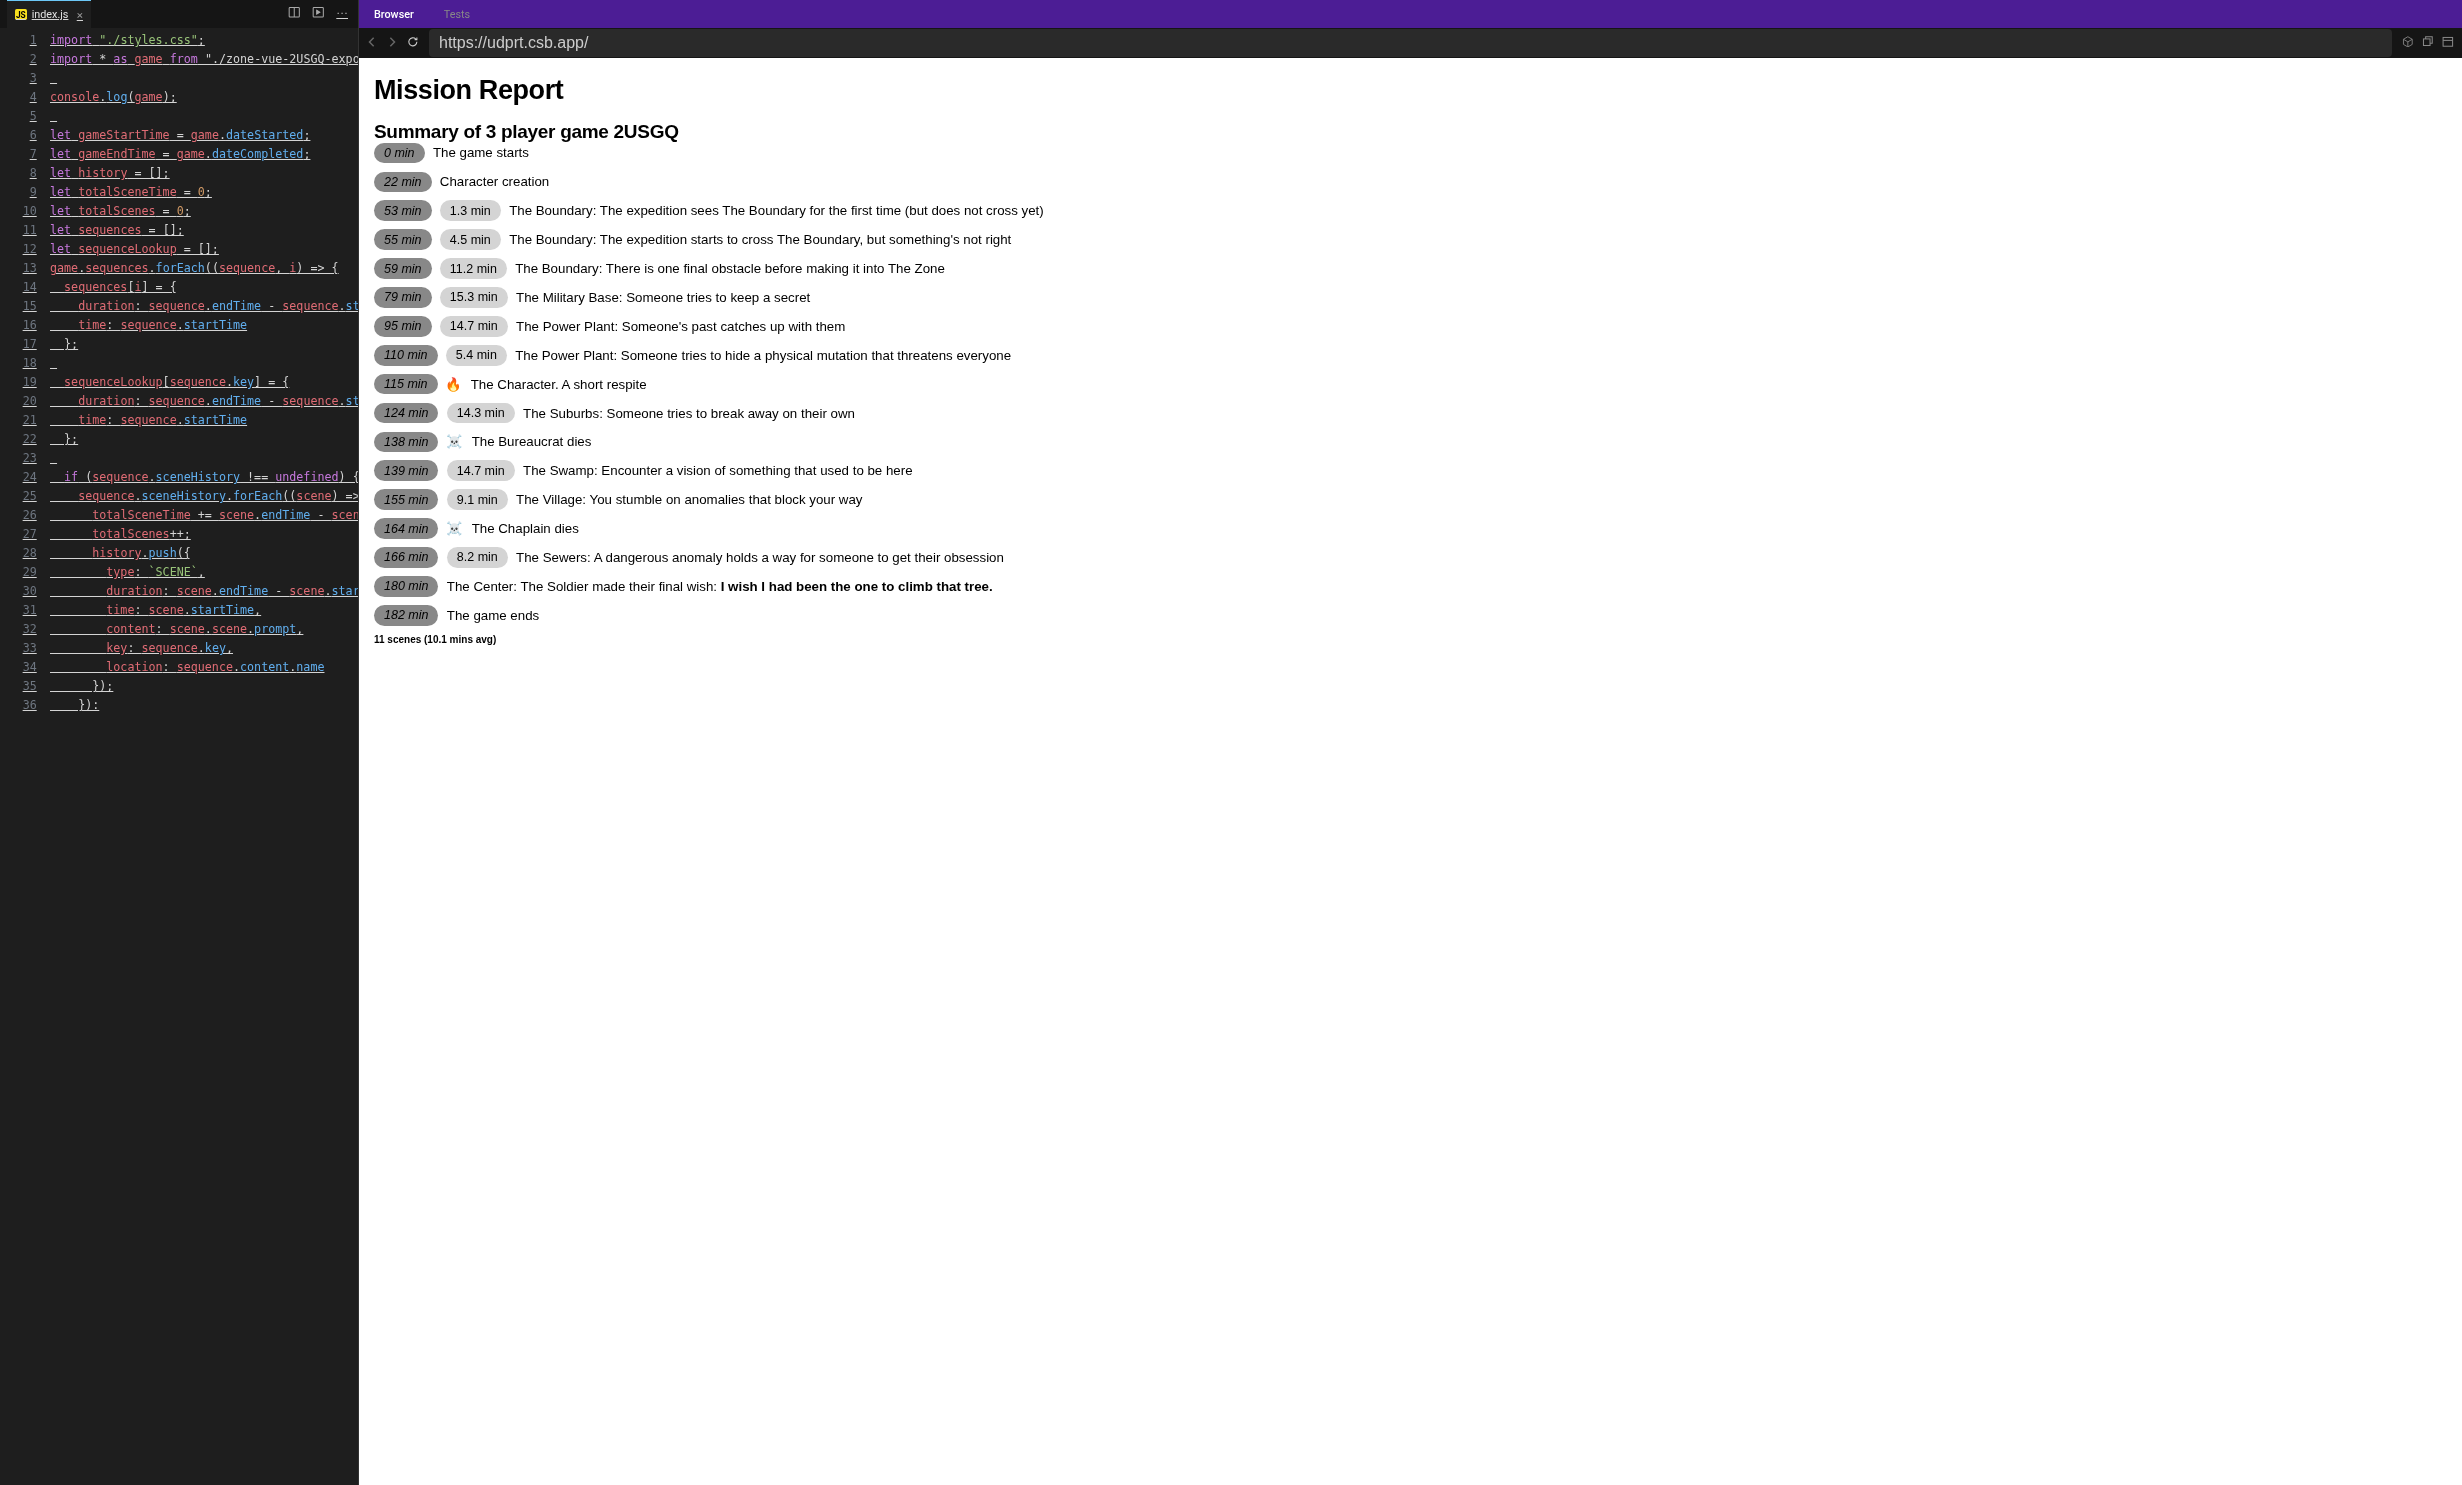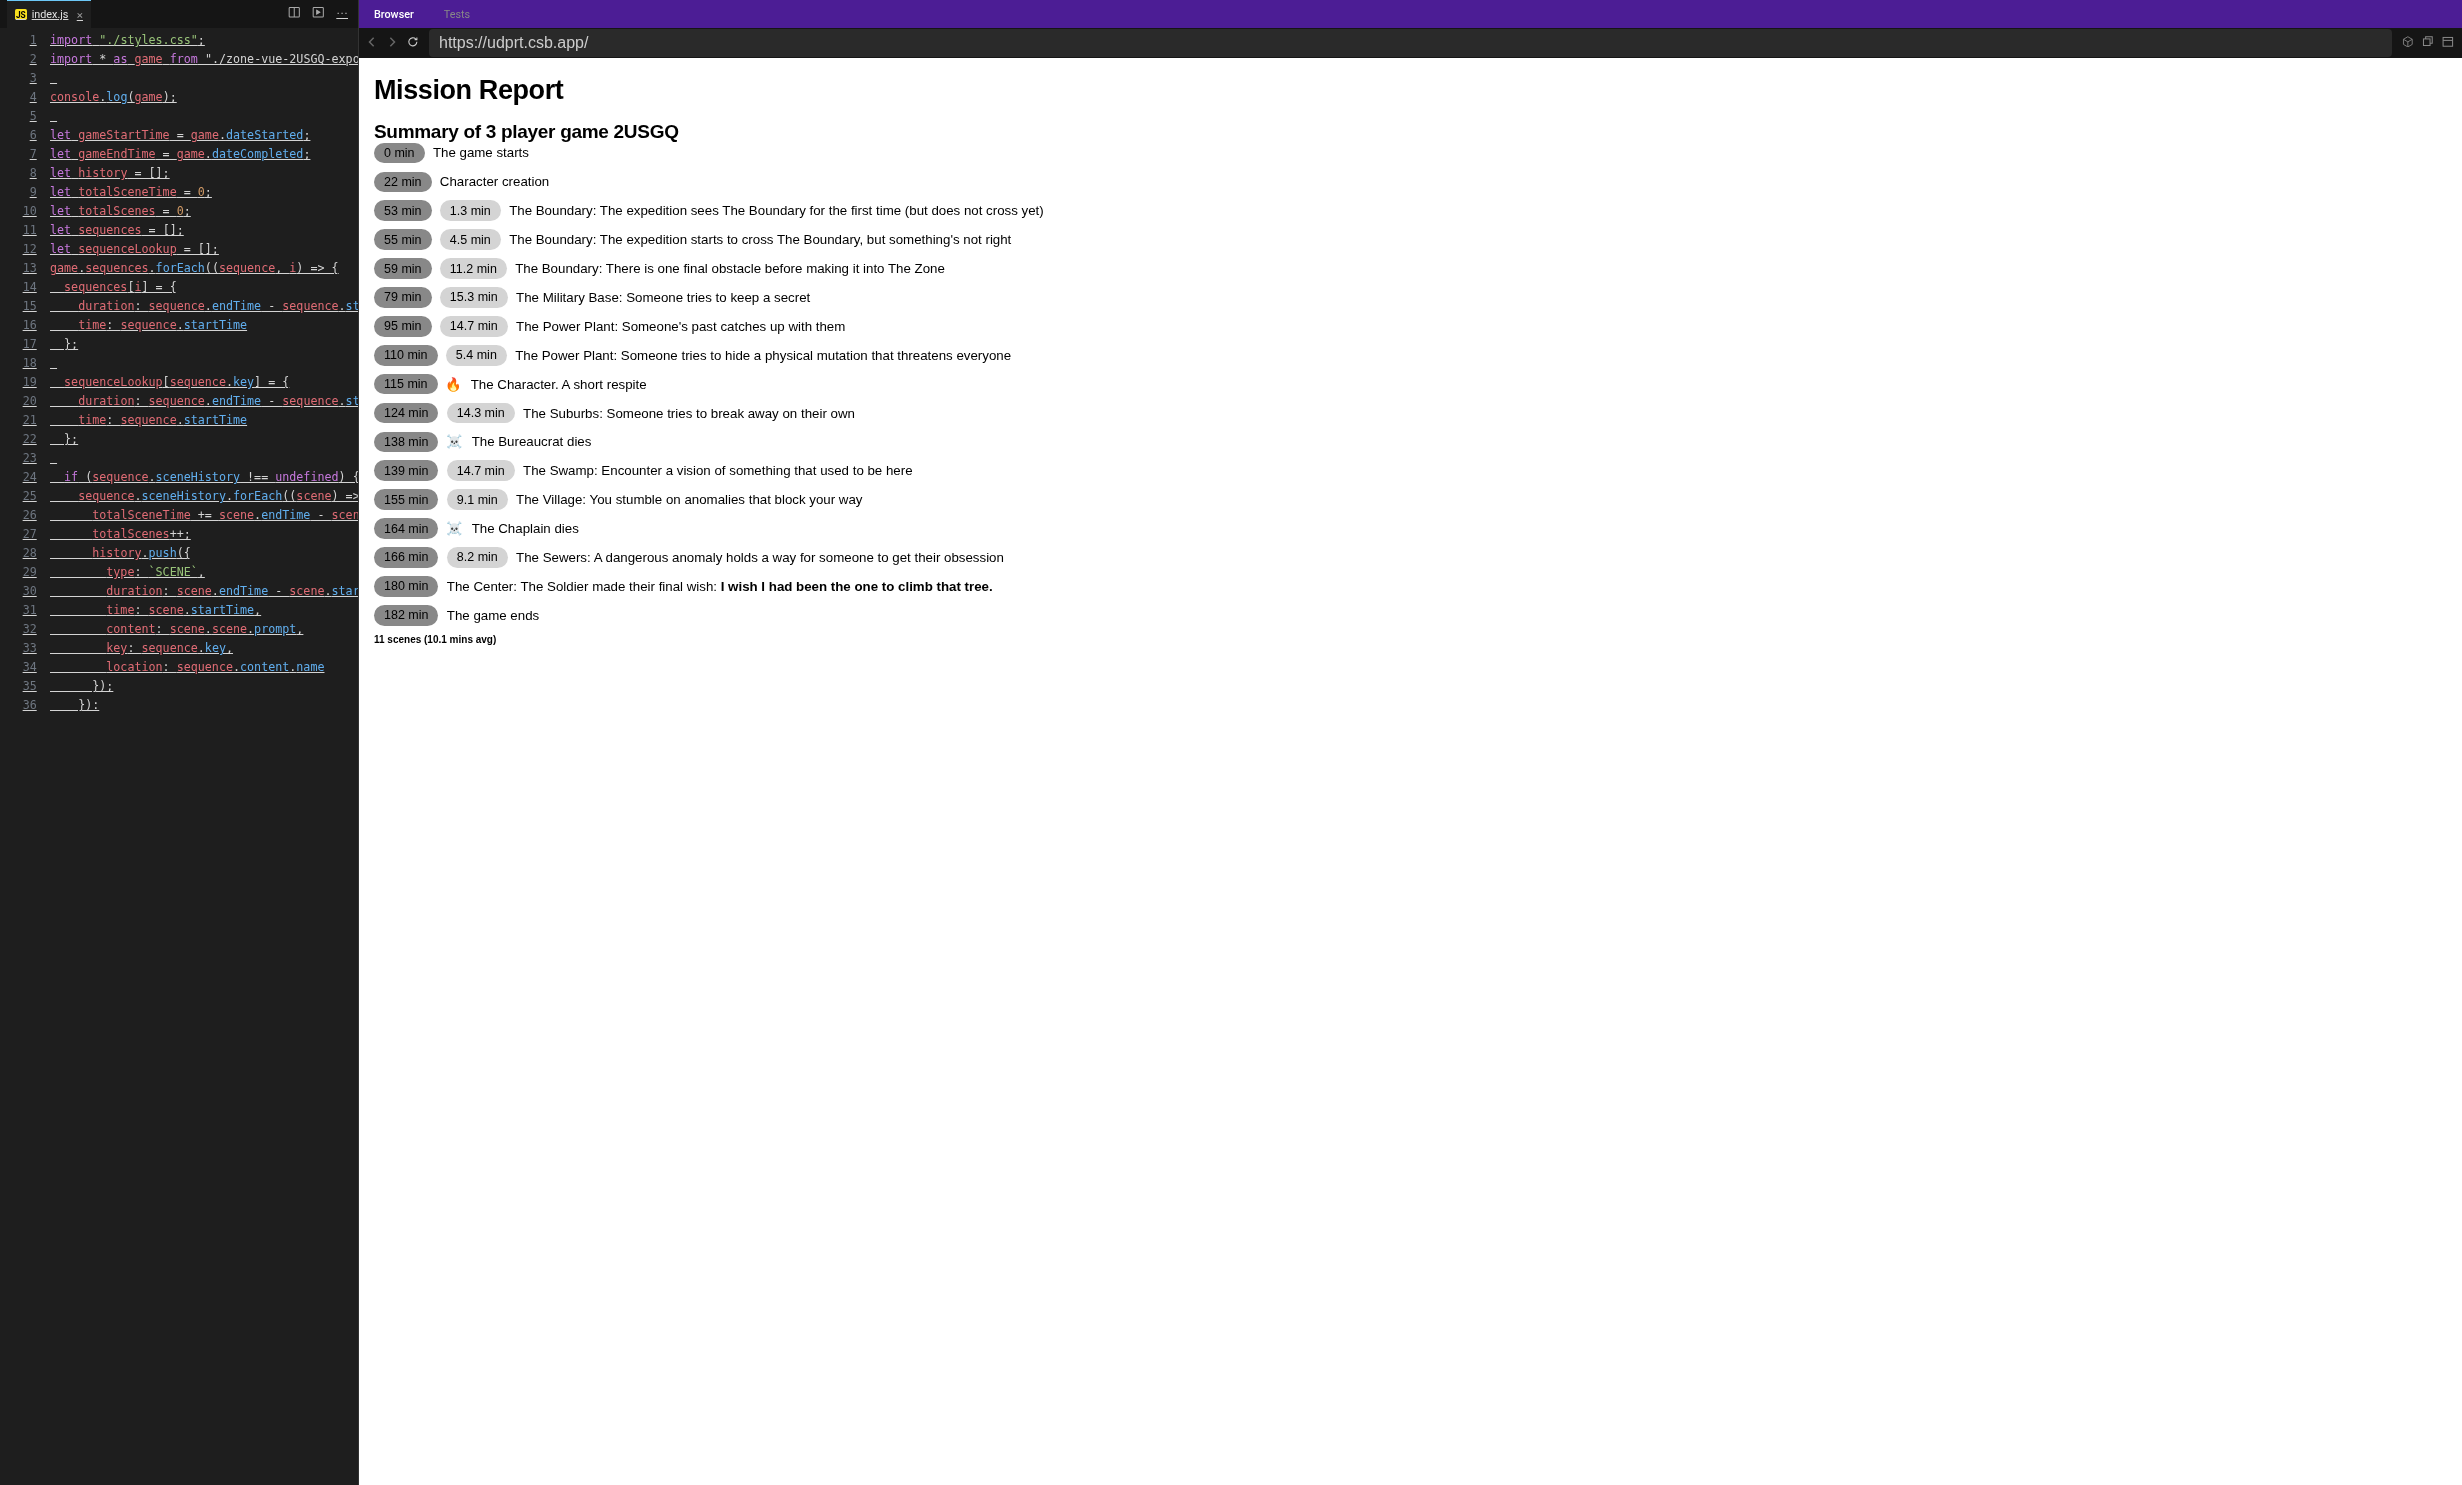--- a/index.html
+++ b/index.html
@@ -146,21 +146,21 @@
       font-size: 13.3px;
     }
     .badge {
       display: inline-block;
       padding: 3.3px 10px;
       border-radius: 11.7px;
       font-size: 12.5px;
       font-weight: 500;
       white-space: nowrap;
     }
-    .badge-dark { background: #888; color: #000; }
+    .badge-dark { background: #888; color: #000; font-style: italic; }
     .badge-light { background: #d4d4d4; color: #000; }
     .event-text { color: #000; }
     .event-icon { font-size: 13.3px; }
     .summary-line {
       font-weight: 700;
       font-size: 10px;
       margin-top: 6.7px;
     }
     .wish-bold { font-weight: 700; }
   </style>

